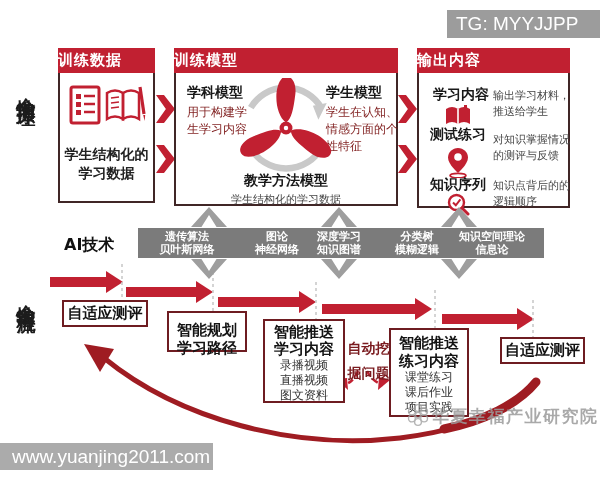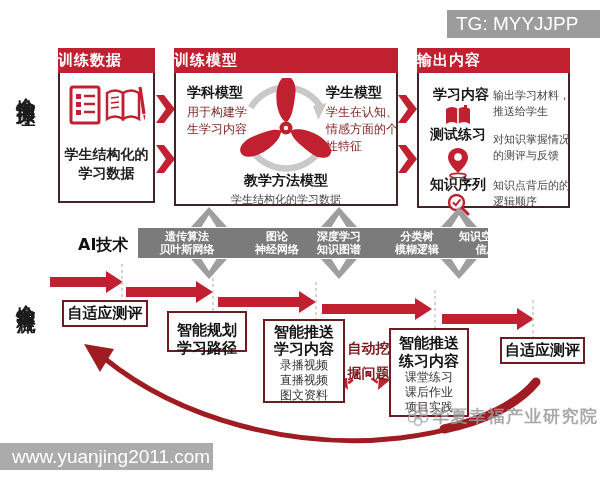--- a/index.html
+++ b/index.html
@@ -205,22 +205,22 @@
     <div class="abs sdesc" style="left:74px;top:128px;width:80px;">知识点背后的的逻辑顺序</div>
   </div>
 
   <div class="abs chev-up" style="left:191px;top:207px;"></div>
   <div class="abs chev-up" style="left:321px;top:207px;"></div>
   <div class="abs chev-up" style="left:441px;top:207px;"></div>
   <div class="abs chev-down" style="left:191px;top:259px;"></div>
   <div class="abs chev-down" style="left:321px;top:259px;"></div>
   <div class="abs chev-down" style="left:441px;top:259px;"></div>
 
-  <div class="abs ai-label" style="left:78px;top:235px;">AI技术</div>
-  <div class="abs ai-band" style="left:138px;top:228px;width:350px;height:30px;">
+  <div class="abs ai-label" style="left:64px;top:235px;">AI技术</div>
+  <div class="abs ai-band" style="left:138px;top:228px;width:406px;height:30px;">
     <div class="ai-item" style="left:6px;width:86px;">
       <div>遗传算法</div>
         <div>贝叶斯网络</div>
     </div>
     <div class="ai-item" style="left:106px;width:66px;">
       <div>图论</div>
         <div>神经网络</div>
     </div>
     <div class="ai-item" style="left:166px;width:70px;">
       <div>深度学习</div>

